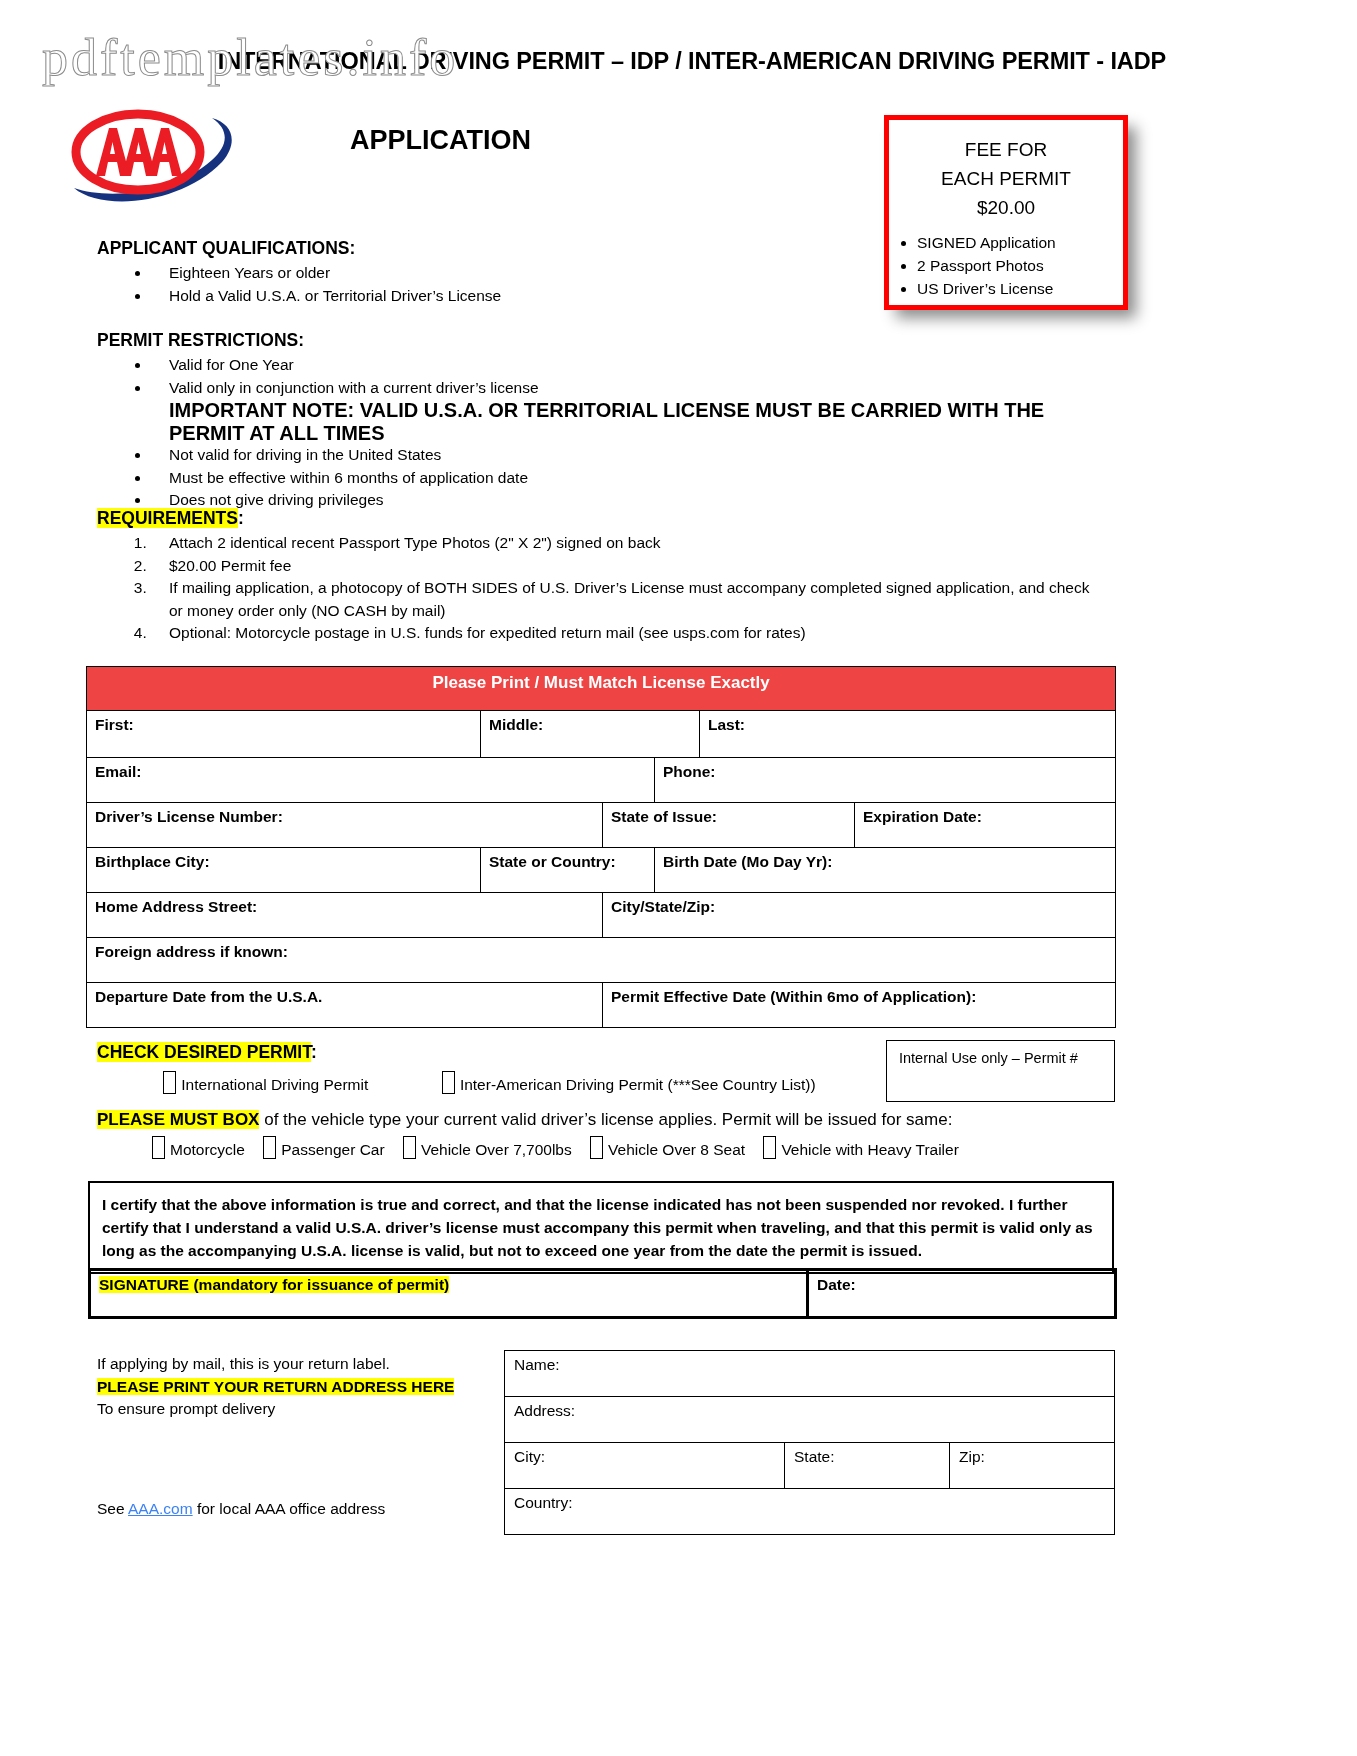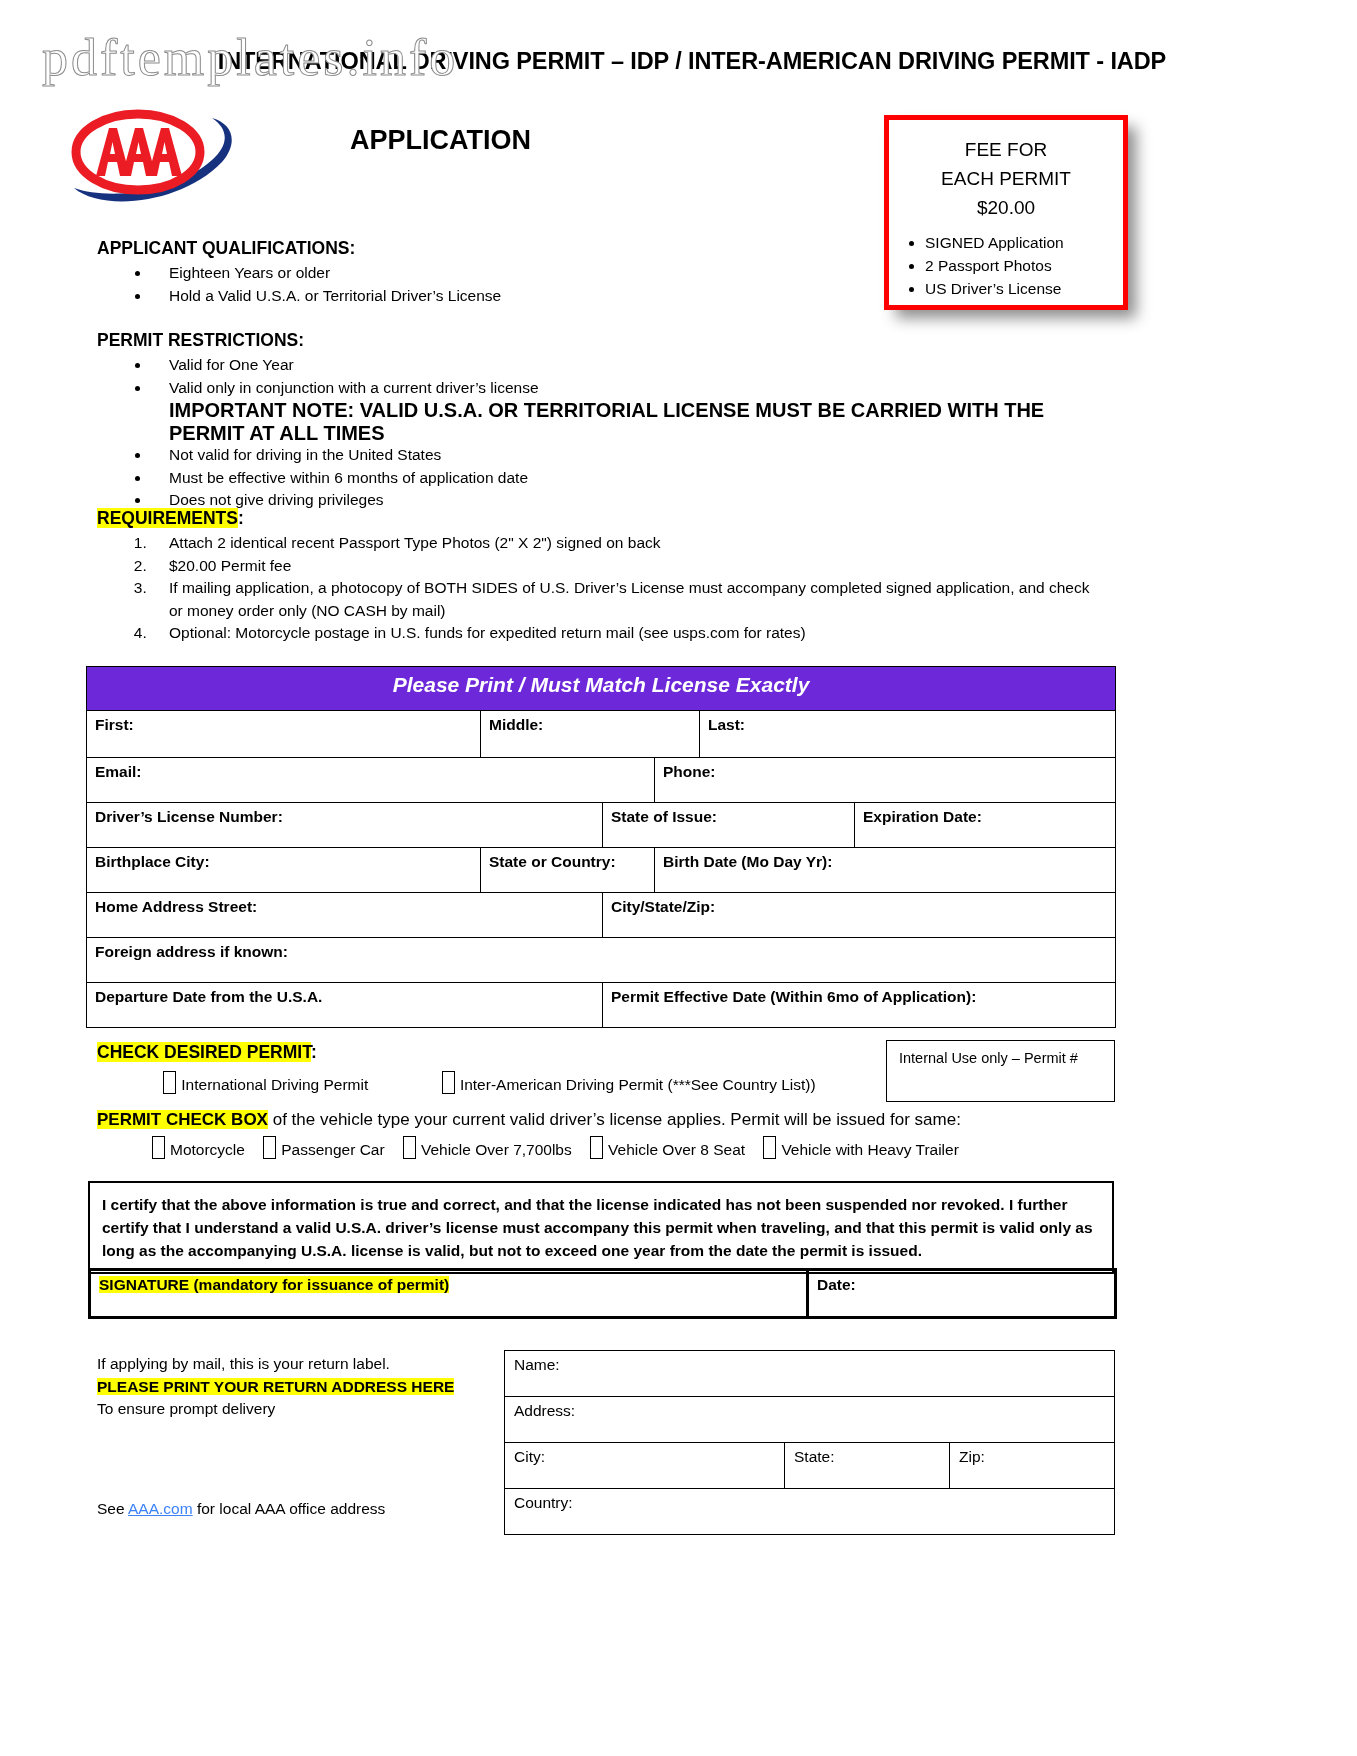--- a/index.html
+++ b/index.html
@@ -91,21 +91,21 @@
     box-shadow: 10px 10px 14px -2px rgba(0,0,0,0.45);
   }
   #fee-box .fee-line {
     text-align: center;
     font-size: 19px;
     line-height: 29px;
   }
   #fee-box .fee-lines { padding-top: 15px; }
   #fee-box ul {
     margin: 9px 0 1px 0;
-    padding-left: 36px;
+    padding-left: 28px;
     list-style: disc;
   }
   #fee-box li {
     font-size: 15.5px;
     line-height: 23px;
   }
 
   
   .sec-head {
     font-size: 17.5px;
@@ -149,29 +149,28 @@
   #form-table td {
     border: 1.5px solid #000000;
     vertical-align: top;
     padding: 5px 0 0 8px;
     font-size: 15.5px;
     font-weight: bold;
     height: 39px;
   }
   #form-table td.tall { height: 41px; }
   #form-table tr.banner td {
-    background: #6d28d9;
+    background: #ef4444;
     color: #ffffff;
     text-align: center;
-    font-size: 21px;
+    font-size: 17px;
     font-weight: bold;
     height: 30px;
     padding: 6px 0 7px 0;
     border: 1.5px solid #000000;
-    font-style: italic;
   }
 
   
   #check-desired {
     position: absolute;
     left: 97px;
     top: 1042px;
     width: 1010px;
   }
   .cbrow { margin-top: 8px; font-size: 15.5px; }
@@ -401,21 +400,21 @@
       <span style="display:inline-block;width:62px"></span>
       <span class="cbox"></span><span>International Driving Permit</span>
       <span style="display:inline-block;width:65px"></span>
       <span class="cbox"></span><span>Inter-American Driving Permit (***See Country List))</span>
     </div>
   </div>
 
   <div id="internal-use-box">Internal Use only – Permit #</div>
 
   <div id="please-check-box">
-    <span class="hl" style="font-weight:bold">PERMIT CHECK BOX</span><span> of the vehicle type your current valid driver’s license applies. Permit will be issued for same:</span>
+    <span class="hl" style="font-weight:bold">PLEASE MUST BOX</span><span> of the vehicle type your current valid driver’s license applies. Permit will be issued for same:</span>
   </div>
 
   <div id="vehicle-row">
     <span class="vopt"><span class="cbox"></span><span>Motorcycle</span></span>
     <span class="vopt"><span class="cbox"></span><span>Passenger Car</span></span>
     <span class="vopt"><span class="cbox"></span><span>Vehicle Over 7,700lbs</span></span>
     <span class="vopt"><span class="cbox"></span><span>Vehicle Over 8 Seat</span></span>
     <span class="vopt"><span class="cbox"></span><span>Vehicle with Heavy Trailer</span></span>
   </div>
 

